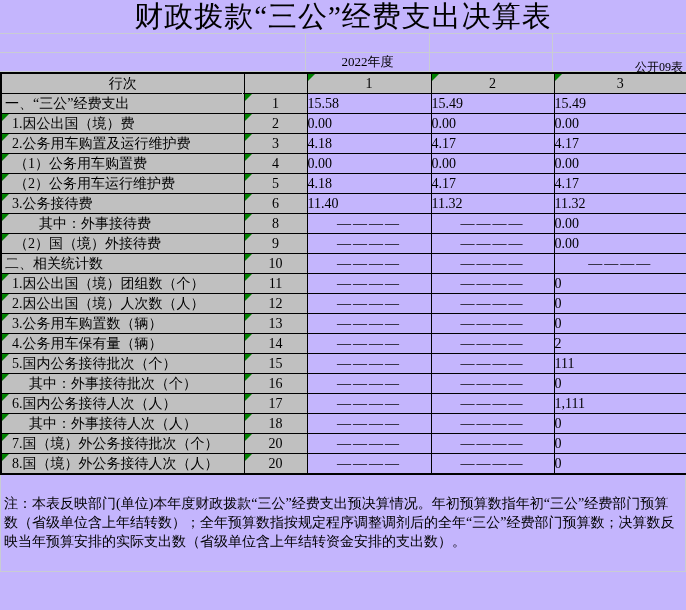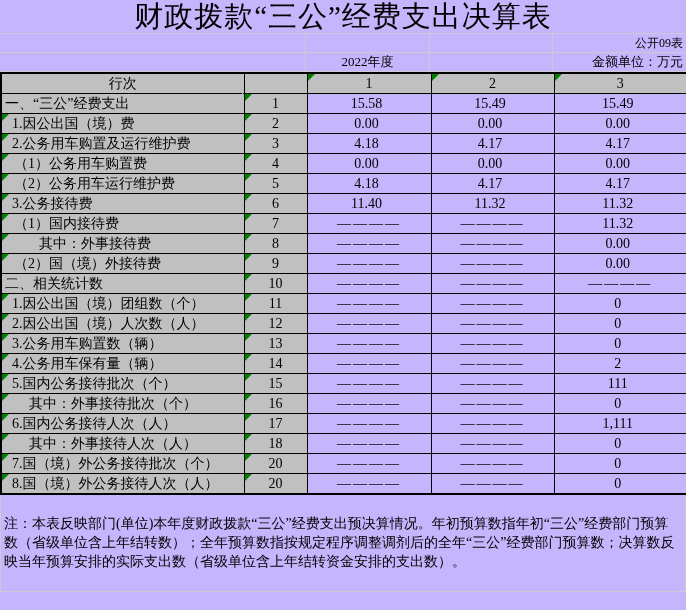--- a/index.html
+++ b/index.html
@@ -12,35 +12,35 @@
   body{width:686px;height:610px;font-family:"Liberation Serif",serif;color:#000;overflow:hidden;}
   .page{width:686px;height:610px;background:#c4b5fd;position:relative;}
 
   
   .title-row{height:34px;border-bottom:1px solid var(--grid);display:flex;align-items:center;justify-content:center;}
   .title{font-size:29px;font-weight:normal;letter-spacing:1px;white-space:nowrap;}
 
   
   .meta-row{display:flex;border-bottom:1px solid var(--grid);height:19px;font-size:13px;line-height:18px;}
   .mc{height:100%;border-right:1px solid var(--grid);overflow:hidden;white-space:nowrap;}
-  .mc:last-child{border-right:none;}
+  .mc:last-child{border-right:none;margin-top:24px;}
   .w1{width:243px;margin-top:40px;} .w2{width:63px;} .w3{width:124px;} .w4{width:123px;} .w5{width:133px;}
   .mc.left{text-align:left;padding-left:3px;}
   .mc.center{text-align:center;}
   .mc.right{text-align:right;padding-right:3px;}
   .form-code{font-size:12px;}
 
   
   table{border-collapse:collapse;table-layout:fixed;width:686px;border:2px solid #000;}
   td{border:1px solid #000;height:20px;font-size:14px;line-height:19px;position:relative;
      overflow:hidden;white-space:nowrap;padding:0;}
   tr.row-head td{height:21px;text-align:center;}
   td.gray{background:var(--gray);}
   td.item{text-align:left;}
-  td.num{text-align:center;padding-right:5px;}
+  td.num{text-align:left;padding-right:5px;}
   td.ctr{text-align:center;}
   td.dash{text-align:center;letter-spacing:2px;}
   td.tri::before{content:"";position:absolute;top:0;left:0;width:0;height:0;
      border-top:7px solid var(--green);border-right:7px solid transparent;}
   .ind0{padding-left:3px;} .ind1{padding-left:10px;} .ind2{padding-left:12px;}
   .ind3{padding-left:27px;} .ind4{padding-left:37px;}
 
   
   .note{height:97px;border-left:1px solid var(--grid);border-right:1px solid var(--grid);
         border-bottom:1px solid var(--grid);padding:19px 3px 0 3px;font-size:14px;
@@ -123,27 +123,20 @@
           <td class="num">4.17</td>
         </tr>
         <tr>
           <td class="gray item ind1 tri">3.公务接待费</td>
           <td class="gray ctr tri">6</td>
           <td class="num">11.40</td>
           <td class="num">11.32</td>
           <td class="num">11.32</td>
         </tr>
         <tr>
-          <td class="gray item ind2 tri">（1）国内接待费</td>
-          <td class="gray ctr tri">7</td>
-          <td class="dash">————</td>
-          <td class="dash">————</td>
-          <td class="num">11.32</td>
-        </tr>
-        <tr>
           <td class="gray item ind4 tri">其中：外事接待费</td>
           <td class="gray ctr tri">8</td>
           <td class="dash">————</td>
           <td class="dash">————</td>
           <td class="num">0.00</td>
         </tr>
         <tr>
           <td class="gray item ind2 tri">（2）国（境）外接待费</td>
           <td class="gray ctr tri">9</td>
           <td class="dash">————</td>

